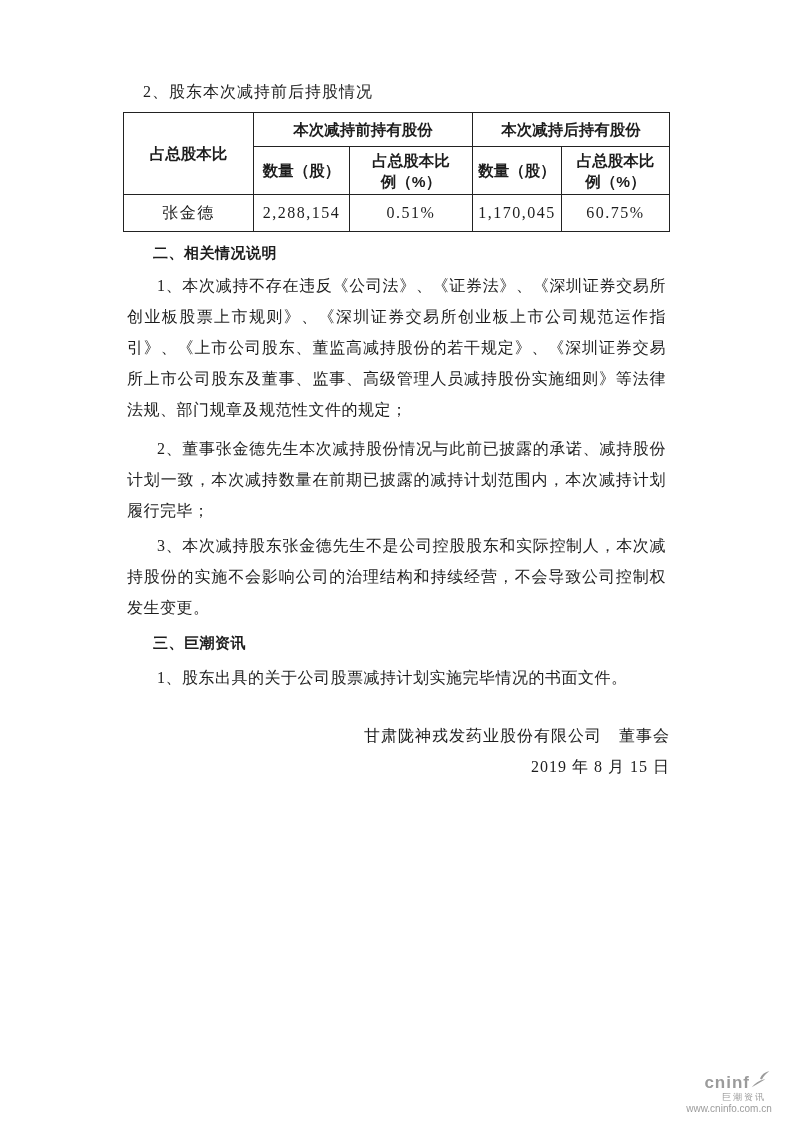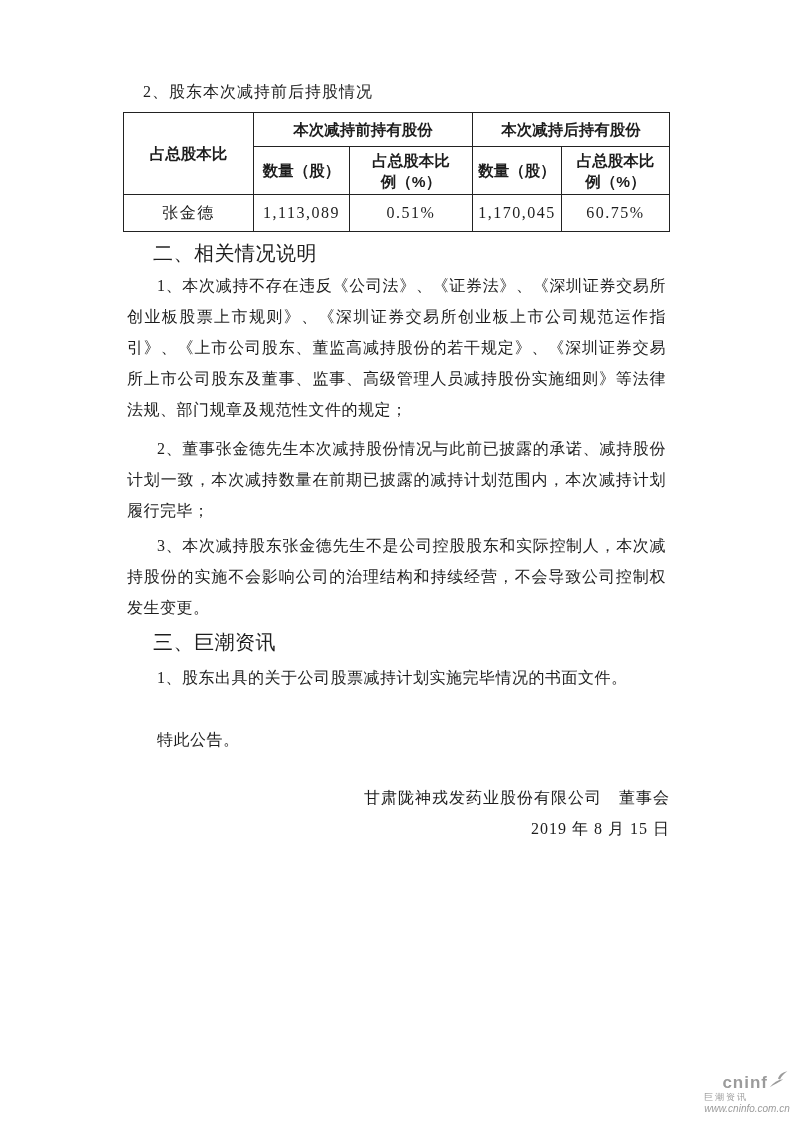--- a/index.html
+++ b/index.html
@@ -52,22 +52,22 @@
   }
   .row-group th { height: 33px; }
   .row-sub th { height: 47px; white-space: pre-line; }
   .row-data td {
     height: 36px;
     font-size: 16px;
     letter-spacing: 1.5px;
   }
   .sec-heading {
     font-family: "Liberation Sans", "DejaVu Sans", sans-serif;
-    font-weight: normal;
-    font-size: 20px;
+    font-weight: bold;
+    font-size: 15px;
     line-height: 26px;
     margin-top: 8px;
     padding-left: 30px;
     letter-spacing: 0.5px;
   }
   .sec-heading.lh31 { line-height: 31px; margin-top: 0; }
   p.body {
     margin: 4px;
     font-size: 16px;
     line-height: 31px;
@@ -80,21 +80,21 @@
   p.notice { margin-top: 31px; }
   .sig {
     text-align: right;
     font-size: 16px;
     line-height: 31px;
     letter-spacing: 1px;
   }
   .sig-company { margin-top: 27px; }
   .cninfo {
     position: absolute;
-    right: 3px;
+    right: 21px;
     bottom: 8px;
     width: 86px;
     color: #9b9b9b;
     font-family: "Liberation Sans", "DejaVu Sans", sans-serif;
     text-align: center;
     line-height: 1;
   }
   .cninfo-top {
     display: flex;
     align-items: flex-end;
@@ -105,27 +105,26 @@
   .cninfo-brand {
     font-weight: bold;
     font-size: 17px;
     letter-spacing: 1px;
   }
   .cninfo-cn {
     font-size: 9px;
     letter-spacing: 2px;
     margin-top: 2px;
     padding-right: 6px;
-    text-align: left;
+    text-align: right;
   }
   .cninfo-url {
     font-size: 10px;
     margin-top: 2px;
     white-space: nowrap;
-    font-style: italic;
   }
 </style>
 </head>
 <body>
 
 <div class="page">
   <div class="content">
 
     <div class="doc-heading">2、股东本次减持前后持股情况</div>
 
@@ -146,41 +145,40 @@
       <tr class="row-sub">
         <th>数量（股）</th>
         <th>占总股本比
 例（%）</th>
         <th>数量（股）</th>
         <th>占总股本比
 例（%）</th>
       </tr>
       <tr class="row-data">
         <td>张金德</td>
-        <td>1,113,089</td>
+        <td>2,288,154</td>
         <td>0.51%</td>
         <td>1,170,045</td>
         <td>60.75%</td>
       </tr>
     </tbody>
       </table>
 
     <div class="sec-heading">二、相关情况说明</div>
 
     <p class="body">1、本次减持不存在违反《公司法》、《证券法》、《深圳证券交易所创业板股票上市规则》、《深圳证券交易所创业板上市公司规范运作指引》、《上市公司股东、董监高减持股份的若干规定》、《深圳证券交易所上市公司股东及董事、监事、高级管理人员减持股份实施细则》等法律法规、部门规章及规范性文件的规定；</p>
 
     <p class="body sp">2、董事张金德先生本次减持股份情况与此前已披露的承诺、减持股份计划一致，本次减持数量在前期已披露的减持计划范围内，本次减持计划履行完毕；</p>
 
     <p class="body">3、本次减持股东张金德先生不是公司控股股东和实际控制人，本次减持股份的实施不会影响公司的治理结构和持续经营，不会导致公司控制权发生变更。</p>
 
     <div class="sec-heading lh31">三、巨潮资讯</div>
 
     <p class="body">1、股东出具的关于公司股票减持计划实施完毕情况的书面文件。</p>
 
-    <p class="body notice">特此公告。</p>
 
     <div class="sig">
       <div class="sig-company">甘肃陇神戎发药业股份有限公司　董事会</div>
       <div class="sig-date">2019 年 8 月 15 日</div>
     </div>
 
   </div>
 
   <div class="cninfo">
     <div class="cninfo-top">

